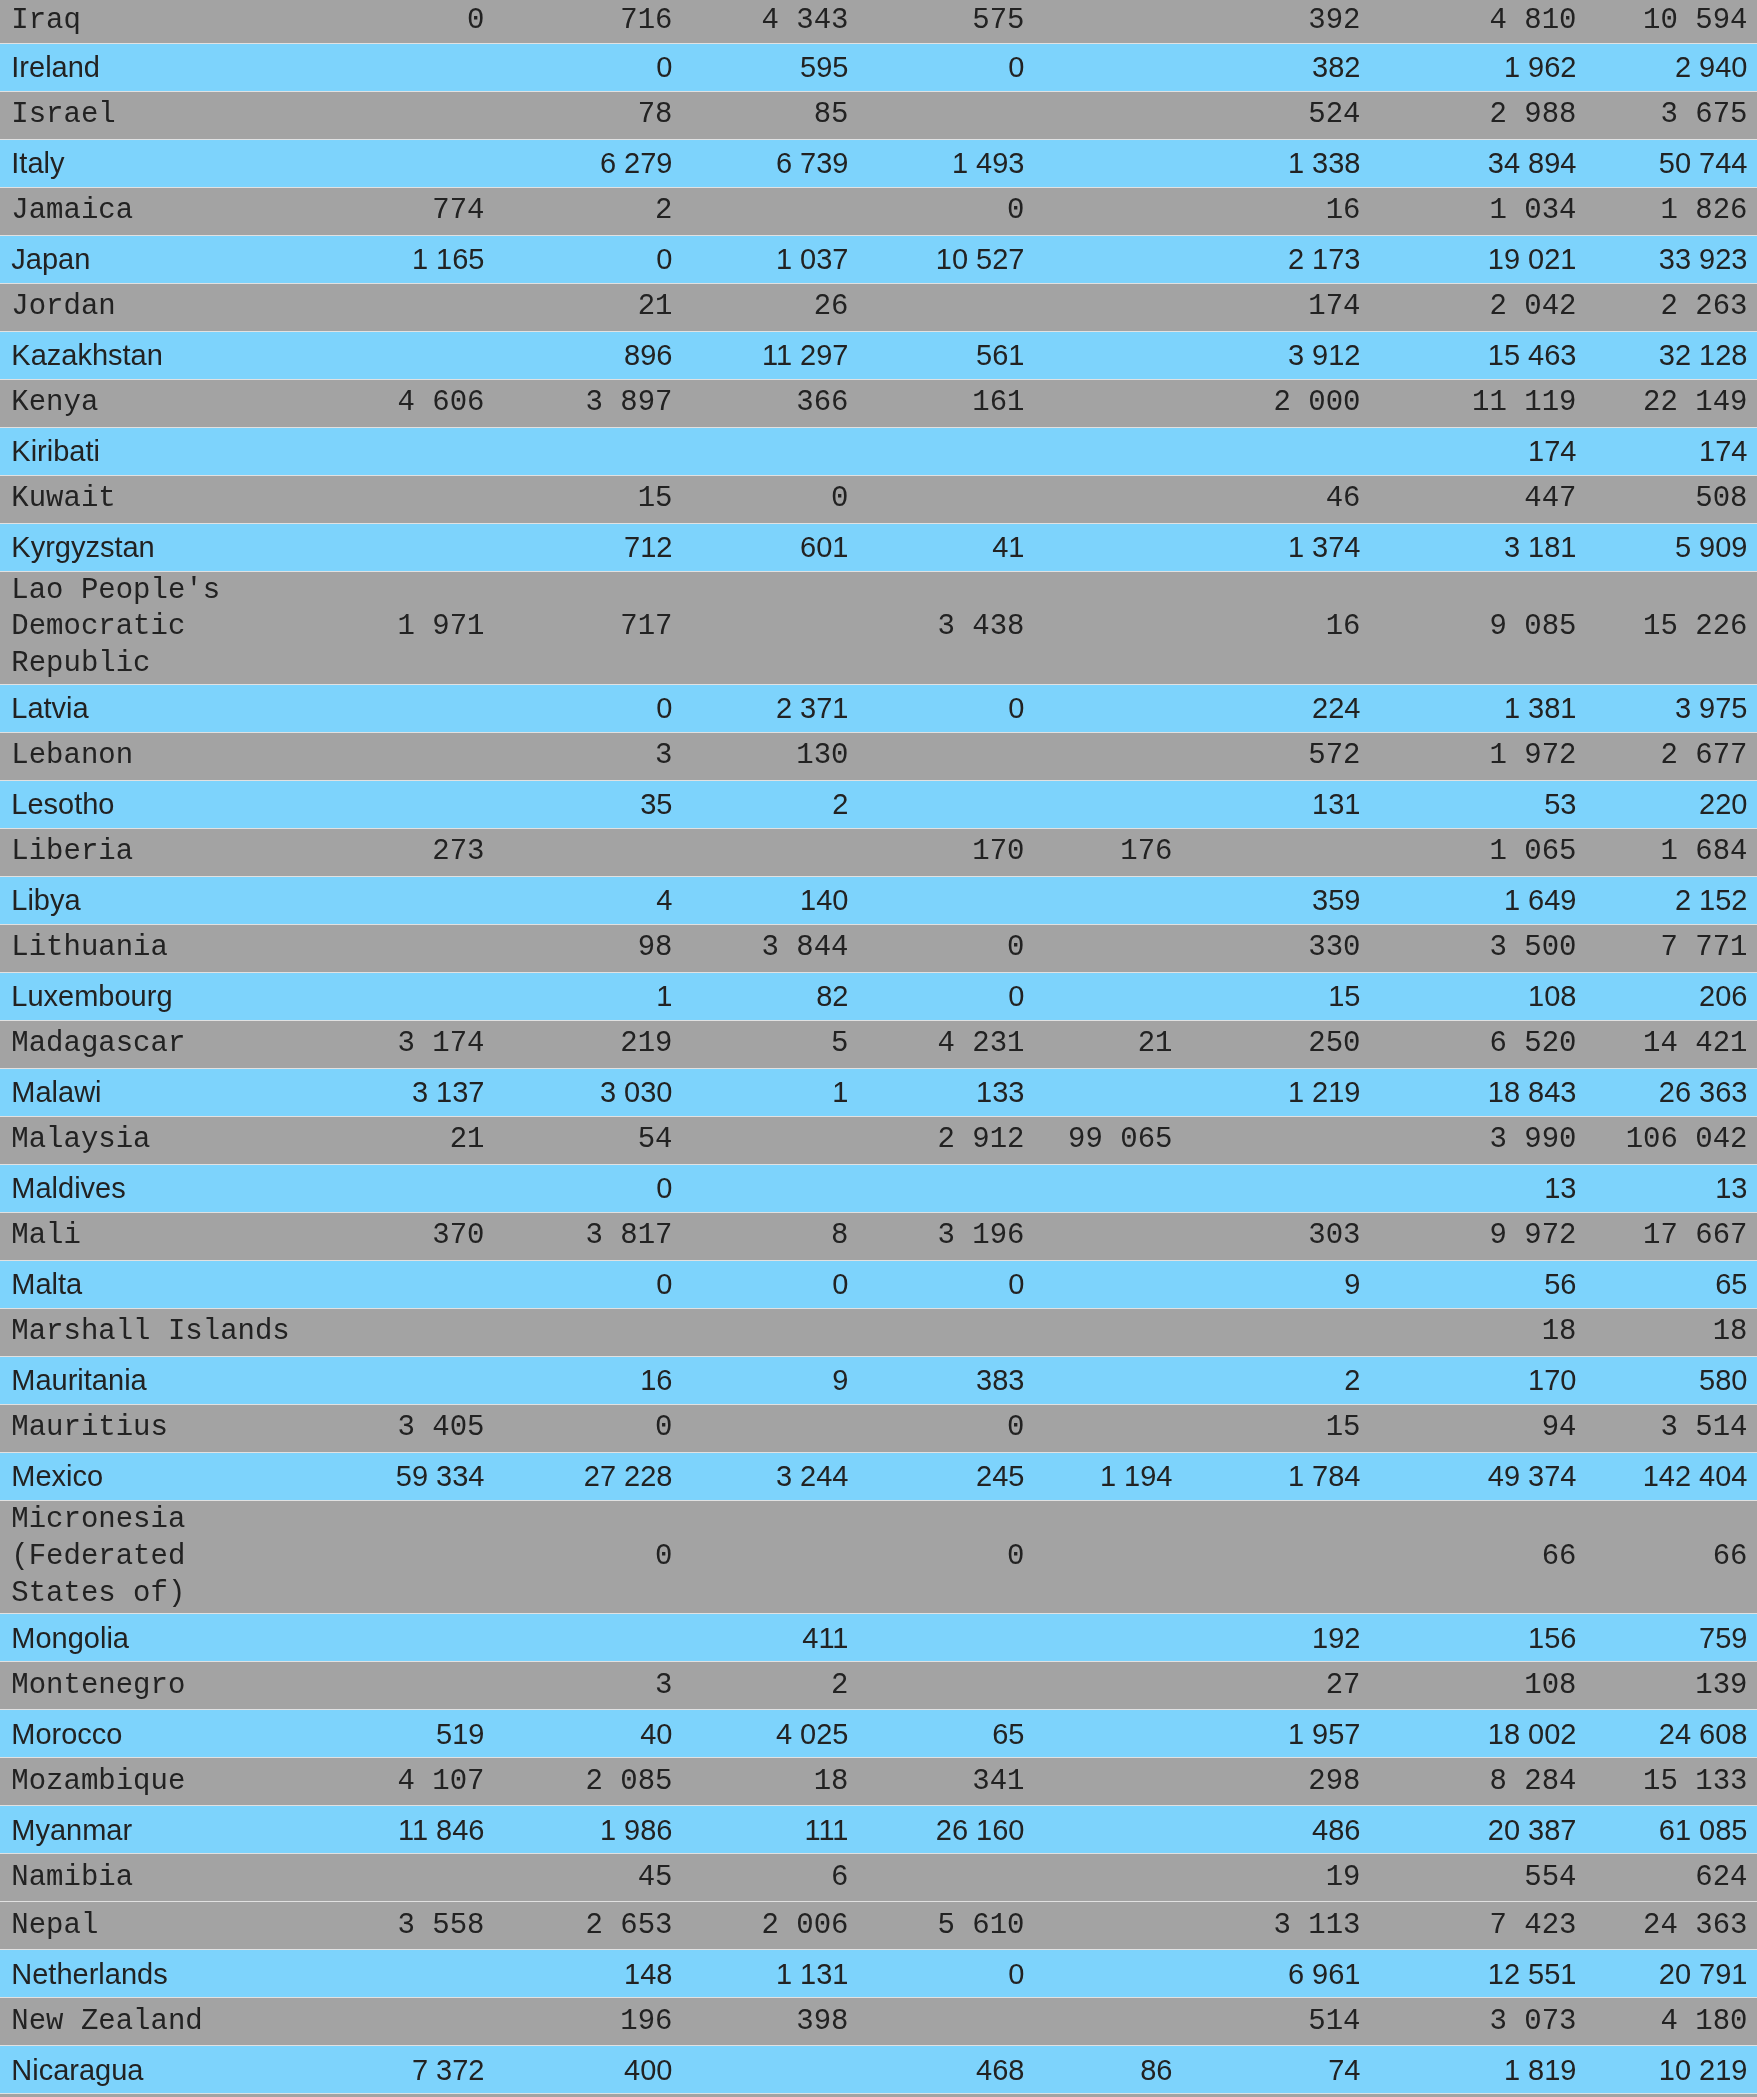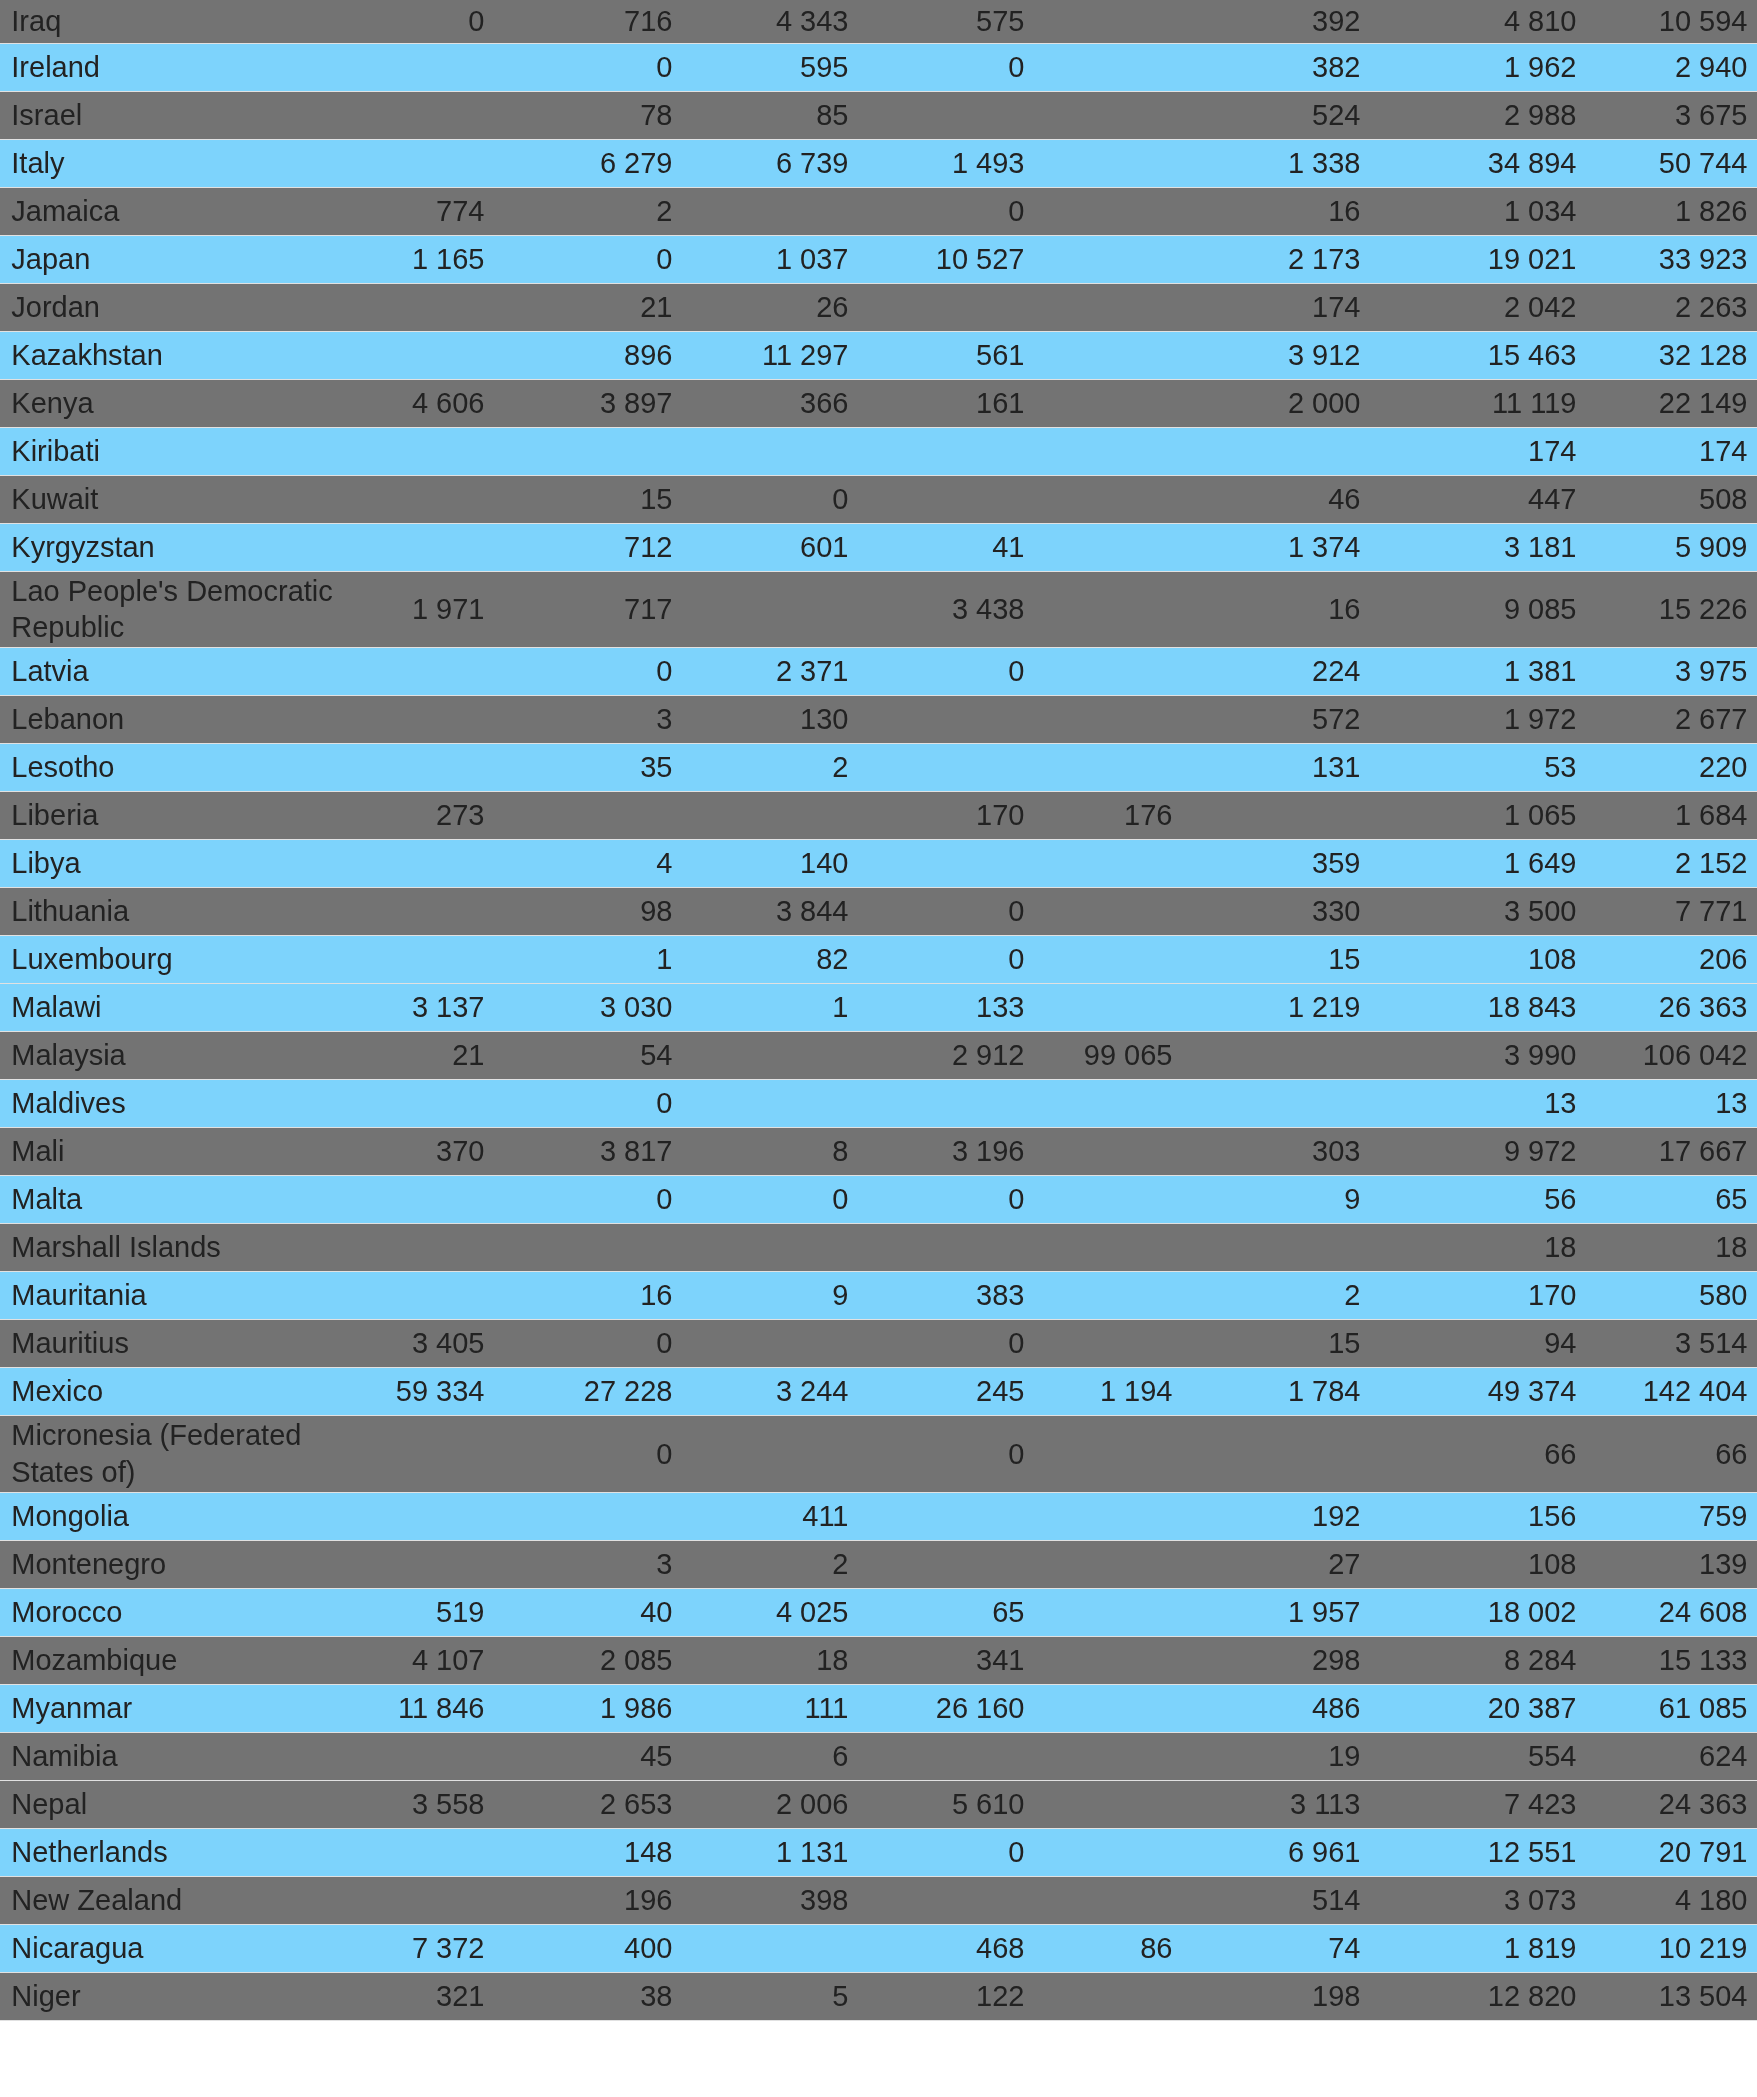--- a/index.html
+++ b/index.html
@@ -29,21 +29,21 @@
     text-align: left;
     padding-left: 11.3px;
     padding-right: 8px;
     white-space: pre-line;
   }
   #country-table td.num {
     text-align: right;
     padding-right: 10.5px;
     white-space: nowrap;
   }
-  tr.shade { background: #737373; }
+  tr.shade { background: #a3a3a3; font-family: Liberation Mono, monospace; }
   tr.light { background: #7dd3fc; }
   tr.row { height: 48px; }
   tr.row { border-bottom: 1.6px solid #e1e1e1; }
   tr.row.first { height: 43px; }
   tr.row.tall { height: 65px; }
 </style>
 </head>
 <body>
 
 <div id="page">
@@ -274,20 +274,31 @@
           <td class="country">Luxembourg</td>
           <td class="num"></td>
           <td class="num">1</td>
           <td class="num">82</td>
           <td class="num">0</td>
           <td class="num"></td>
           <td class="num">15</td>
           <td class="num">108</td>
           <td class="num">206</td>
         </tr>
+        <tr class="row shade">
+          <td class="country">Madagascar</td>
+          <td class="num">3 174</td>
+          <td class="num">219</td>
+          <td class="num">5</td>
+          <td class="num">4 231</td>
+          <td class="num">21</td>
+          <td class="num">250</td>
+          <td class="num">6 520</td>
+          <td class="num">14 421</td>
+        </tr>
         <tr class="row light">
           <td class="country">Malawi</td>
           <td class="num">3 137</td>
           <td class="num">3 030</td>
           <td class="num">1</td>
           <td class="num">133</td>
           <td class="num"></td>
           <td class="num">1 219</td>
           <td class="num">18 843</td>
           <td class="num">26 363</td>

